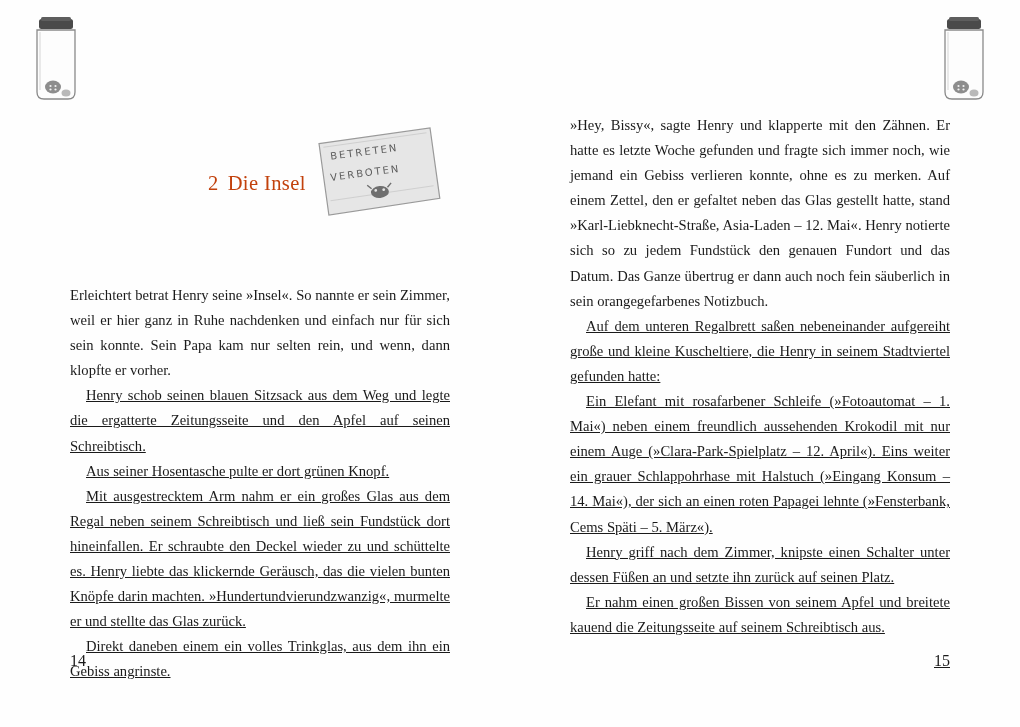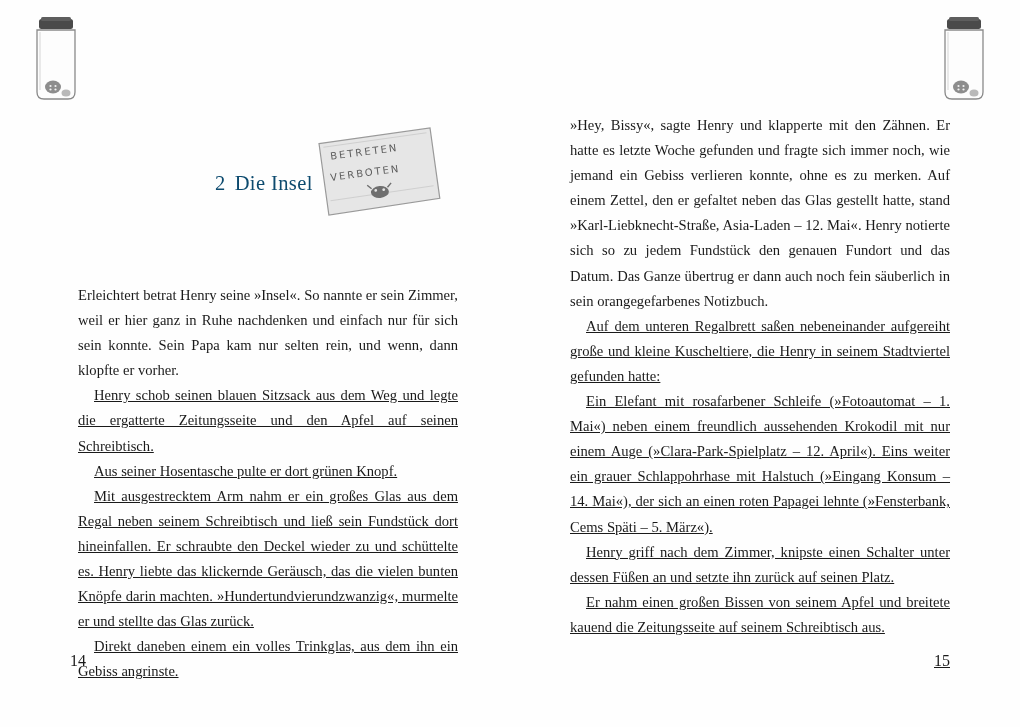--- a/index.html
+++ b/index.html
@@ -48,25 +48,25 @@
   
   .chapter-head {
     position: absolute;
     left: 70px;
     top: 130px;
     width: 380px;
     height: 110px;
   }
   .chapter-title {
     position: absolute;
-    left: 145px;
+    left: 138px;
     top: 42px;
     font-size: 20.5px;
     letter-spacing: 0.4px;
-    color: #0c4a6e;
+    color: #c2410c;
     white-space: nowrap;
   }
   .chapter-num {
     margin-right: 9px;
   }
   .sign {
     position: absolute;
     left: 248px;
     top: 0px;
     width: 122px;
@@ -86,21 +86,21 @@
 
   
   .body-text {
     position: absolute;
     top: 283px;
     font-size: 14.6px;
     line-height: 25.1px;
     text-align: justify;
     hyphens: manual;
   }
-  .page-left .body-text { left: 78px; width: 380px; }
+  .page-left .body-text { left: 70px; width: 380px; }
   .page-right .body-text { left: 60px; width: 380px; top: 113px; }
   .body-text p {
     margin: 0;
     text-indent: 0;
   }
   .body-text p + p {
     text-indent: 16px;
     text-decoration: underline;
   }
   .folio {

